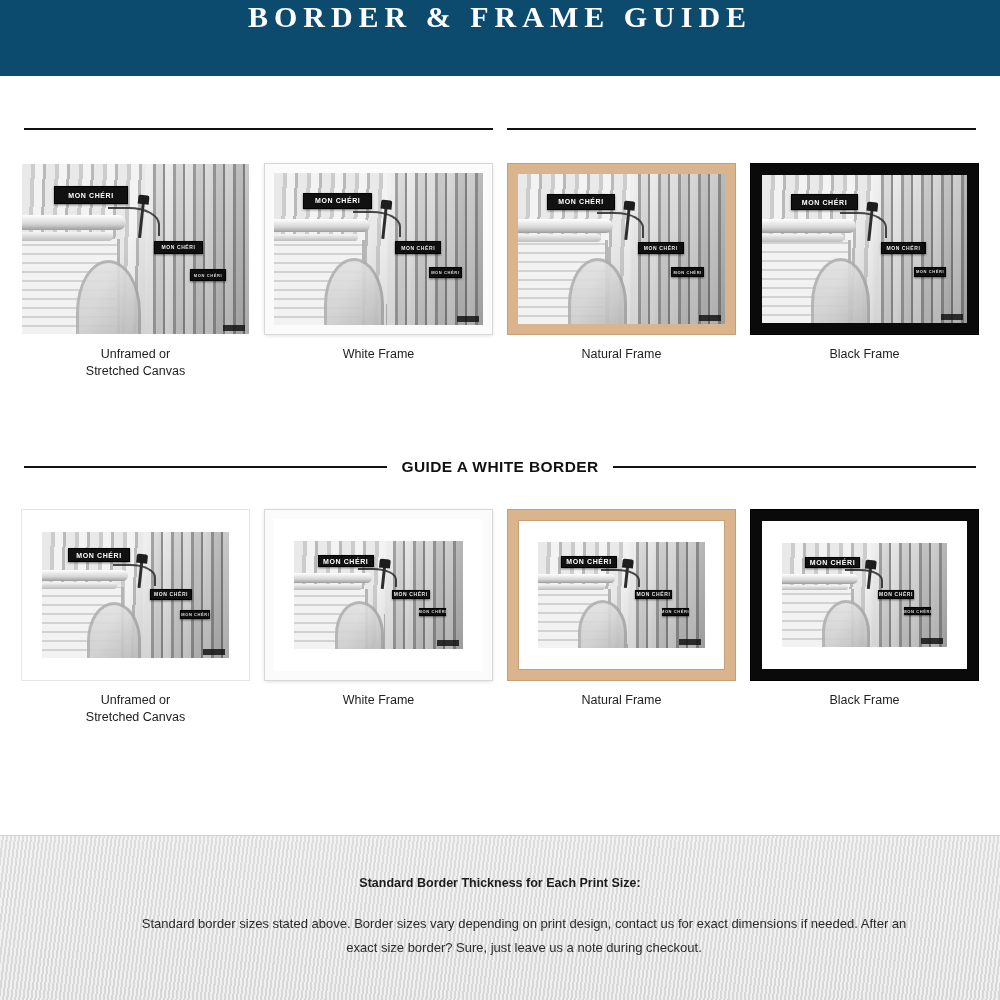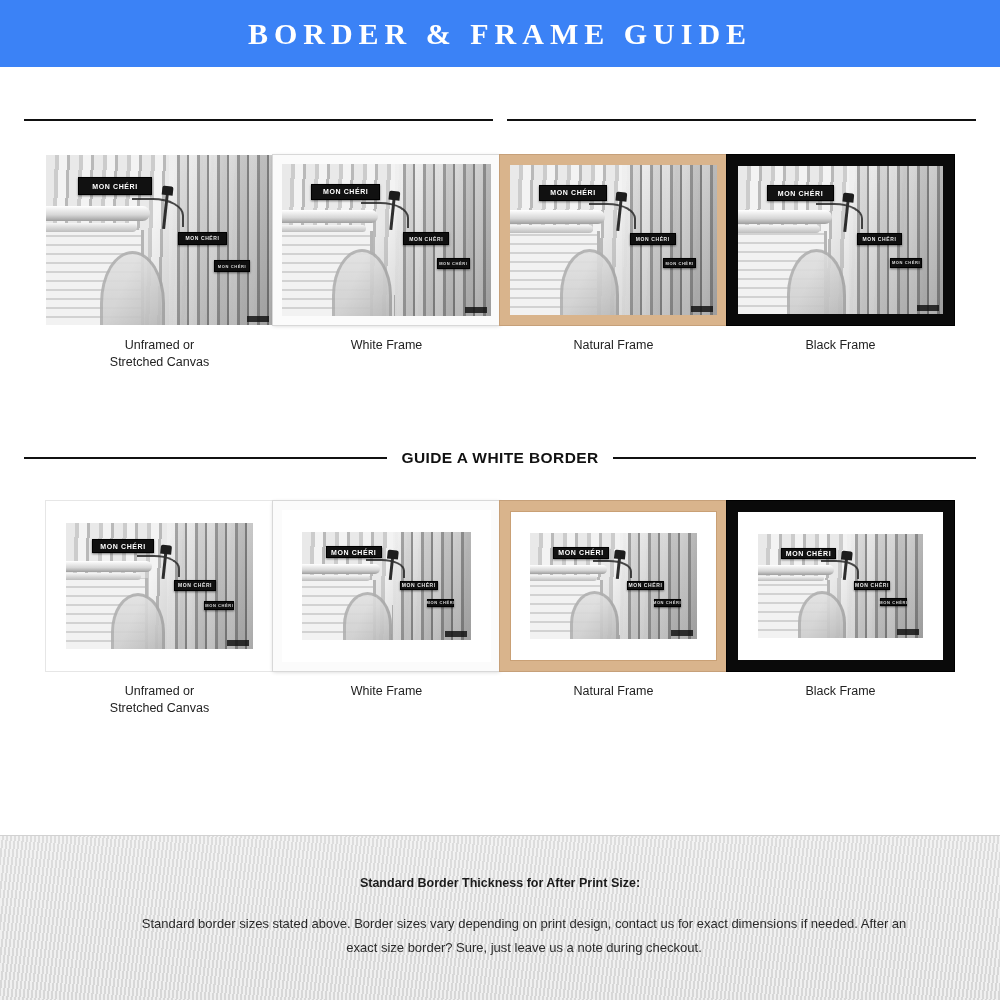--- a/index.html
+++ b/index.html
@@ -6,23 +6,23 @@
   body{
     width:1000px;height:1000px;
     background:#ffffff;
     font-family:"Liberation Sans", sans-serif;
     color:#222;
     overflow:hidden;
     position:relative;
   }
   
   .header{
-    height:67px;
-    background:#3b82f6;
-    display:flex;align-items:center;justify-content:center;
+    height:76px;
+    background:#0c4a6e;
+    display:flex;justify-content:center;
   }
   .header-title{
     color:#ffffff;
     font-family:"Liberation Serif", serif;
     font-size:30px;
     font-weight:700;
     letter-spacing:6px;
   }
   
   .section-head{
@@ -31,21 +31,21 @@
     gap:14px;
   }
   .rule{flex:1;height:2px;background:#111;}
   .section-title{
     font-size:15.5px;font-weight:700;letter-spacing:.4px;
     white-space:nowrap;color:#111;
   }
   
   .row{
     display:flex;
-    justify-content:center;
+    justify-content:space-between;
     padding:0 22px;
     margin-top:34px;
   }
   .cell{width:227px;display:flex;flex-direction:column;align-items:center;}
   .caption{
     margin-top:12px;
     font-size:12.5px;
     line-height:17px;
     text-align:center;
     color:#222;
@@ -365,15 +365,15 @@
           <div class="shadow"></div>
           <div class="wm"></div>
         </div>
       </div>
     </div>
     <div class="caption" style="white-space:pre-line">Black Frame</div>
   </div>
 </div>
 
 <div class="footer">
-  <div class="f-title">Standard Border Thickness for After Print Size:</div>
+  <div class="f-title">Standard Border Thickness for Each Print Size:</div>
   <div class="f-note">Standard border sizes stated above. Border sizes vary depending on print design, contact us for exact dimensions if needed. After an exact size border? Sure, just leave us a note during checkout.</div>
 </div>
 
 </body></html>

